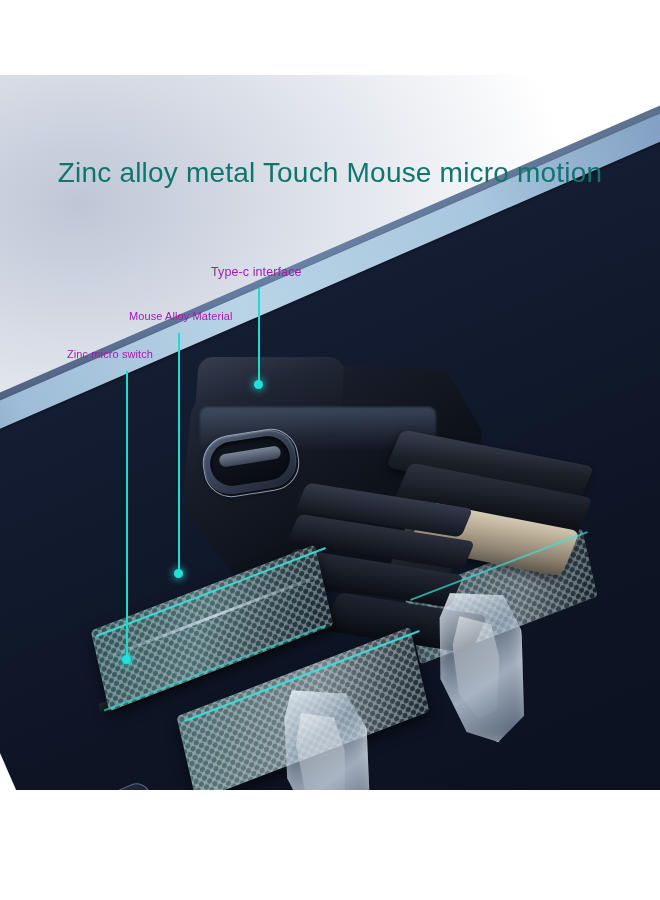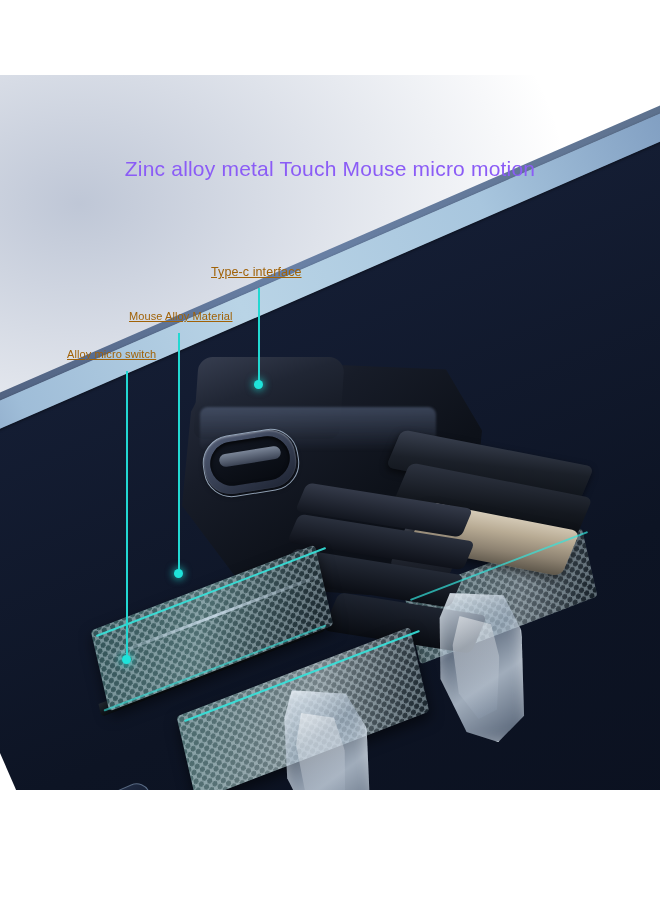--- a/index.html
+++ b/index.html
@@ -232,26 +232,26 @@
     transform:rotate(-4deg);
   }
 
   
   .lead{position:absolute;width:1.6px;background:#22d8d2;}
   .dot{
     position:absolute;width:9px;height:9px;border-radius:50%;
     background:#1fe3da;box-shadow:0 0 7px 2px rgba(31,227,218,.55);
   }
   .callout-label{
-    position:absolute;color:#a16207;white-space:nowrap;letter-spacing:.1px;text-decoration:underline;
+    position:absolute;color:#a21caf;white-space:nowrap;letter-spacing:.1px;
   }
 
   #title{
     position:absolute;left:0;top:157px;width:660px;text-align:center;
-    font-size:21px;color:#8b5cf6;letter-spacing:.2px;font-weight:400;
+    font-size:28px;color:#0f766e;letter-spacing:.2px;font-weight:400;
   }
 </style>
 </head>
 <body>
 
 <div id="stage">
 
   <div id="scene">
     <div class="bgwash"></div>
 
@@ -304,21 +304,21 @@
     </div>
 
     <div class="callout-label" style="left:211px;top:190px;font-size:12.5px;">Type-c interface</div>
     <div class="lead" style="left:258px;top:213px;height:96px;"></div>
     <div class="dot" style="left:254px;top:305px;"></div>
 
     <div class="callout-label" style="left:129px;top:235px;font-size:11px;">Mouse Alloy Material</div>
     <div class="lead" style="left:178px;top:258px;height:240px;"></div>
     <div class="dot" style="left:174px;top:494px;"></div>
 
-    <div class="callout-label" style="left:67px;top:273px;font-size:11px;">Alloy micro switch</div>
+    <div class="callout-label" style="left:67px;top:273px;font-size:11px;">Zinc micro switch</div>
     <div class="lead" style="left:126px;top:296px;height:288px;"></div>
     <div class="dot" style="left:122px;top:580px;"></div>
 
   </div>
 
   <div id="title">Zinc alloy metal Touch Mouse micro motion</div>
 
 </div>
 
 </body></html>

